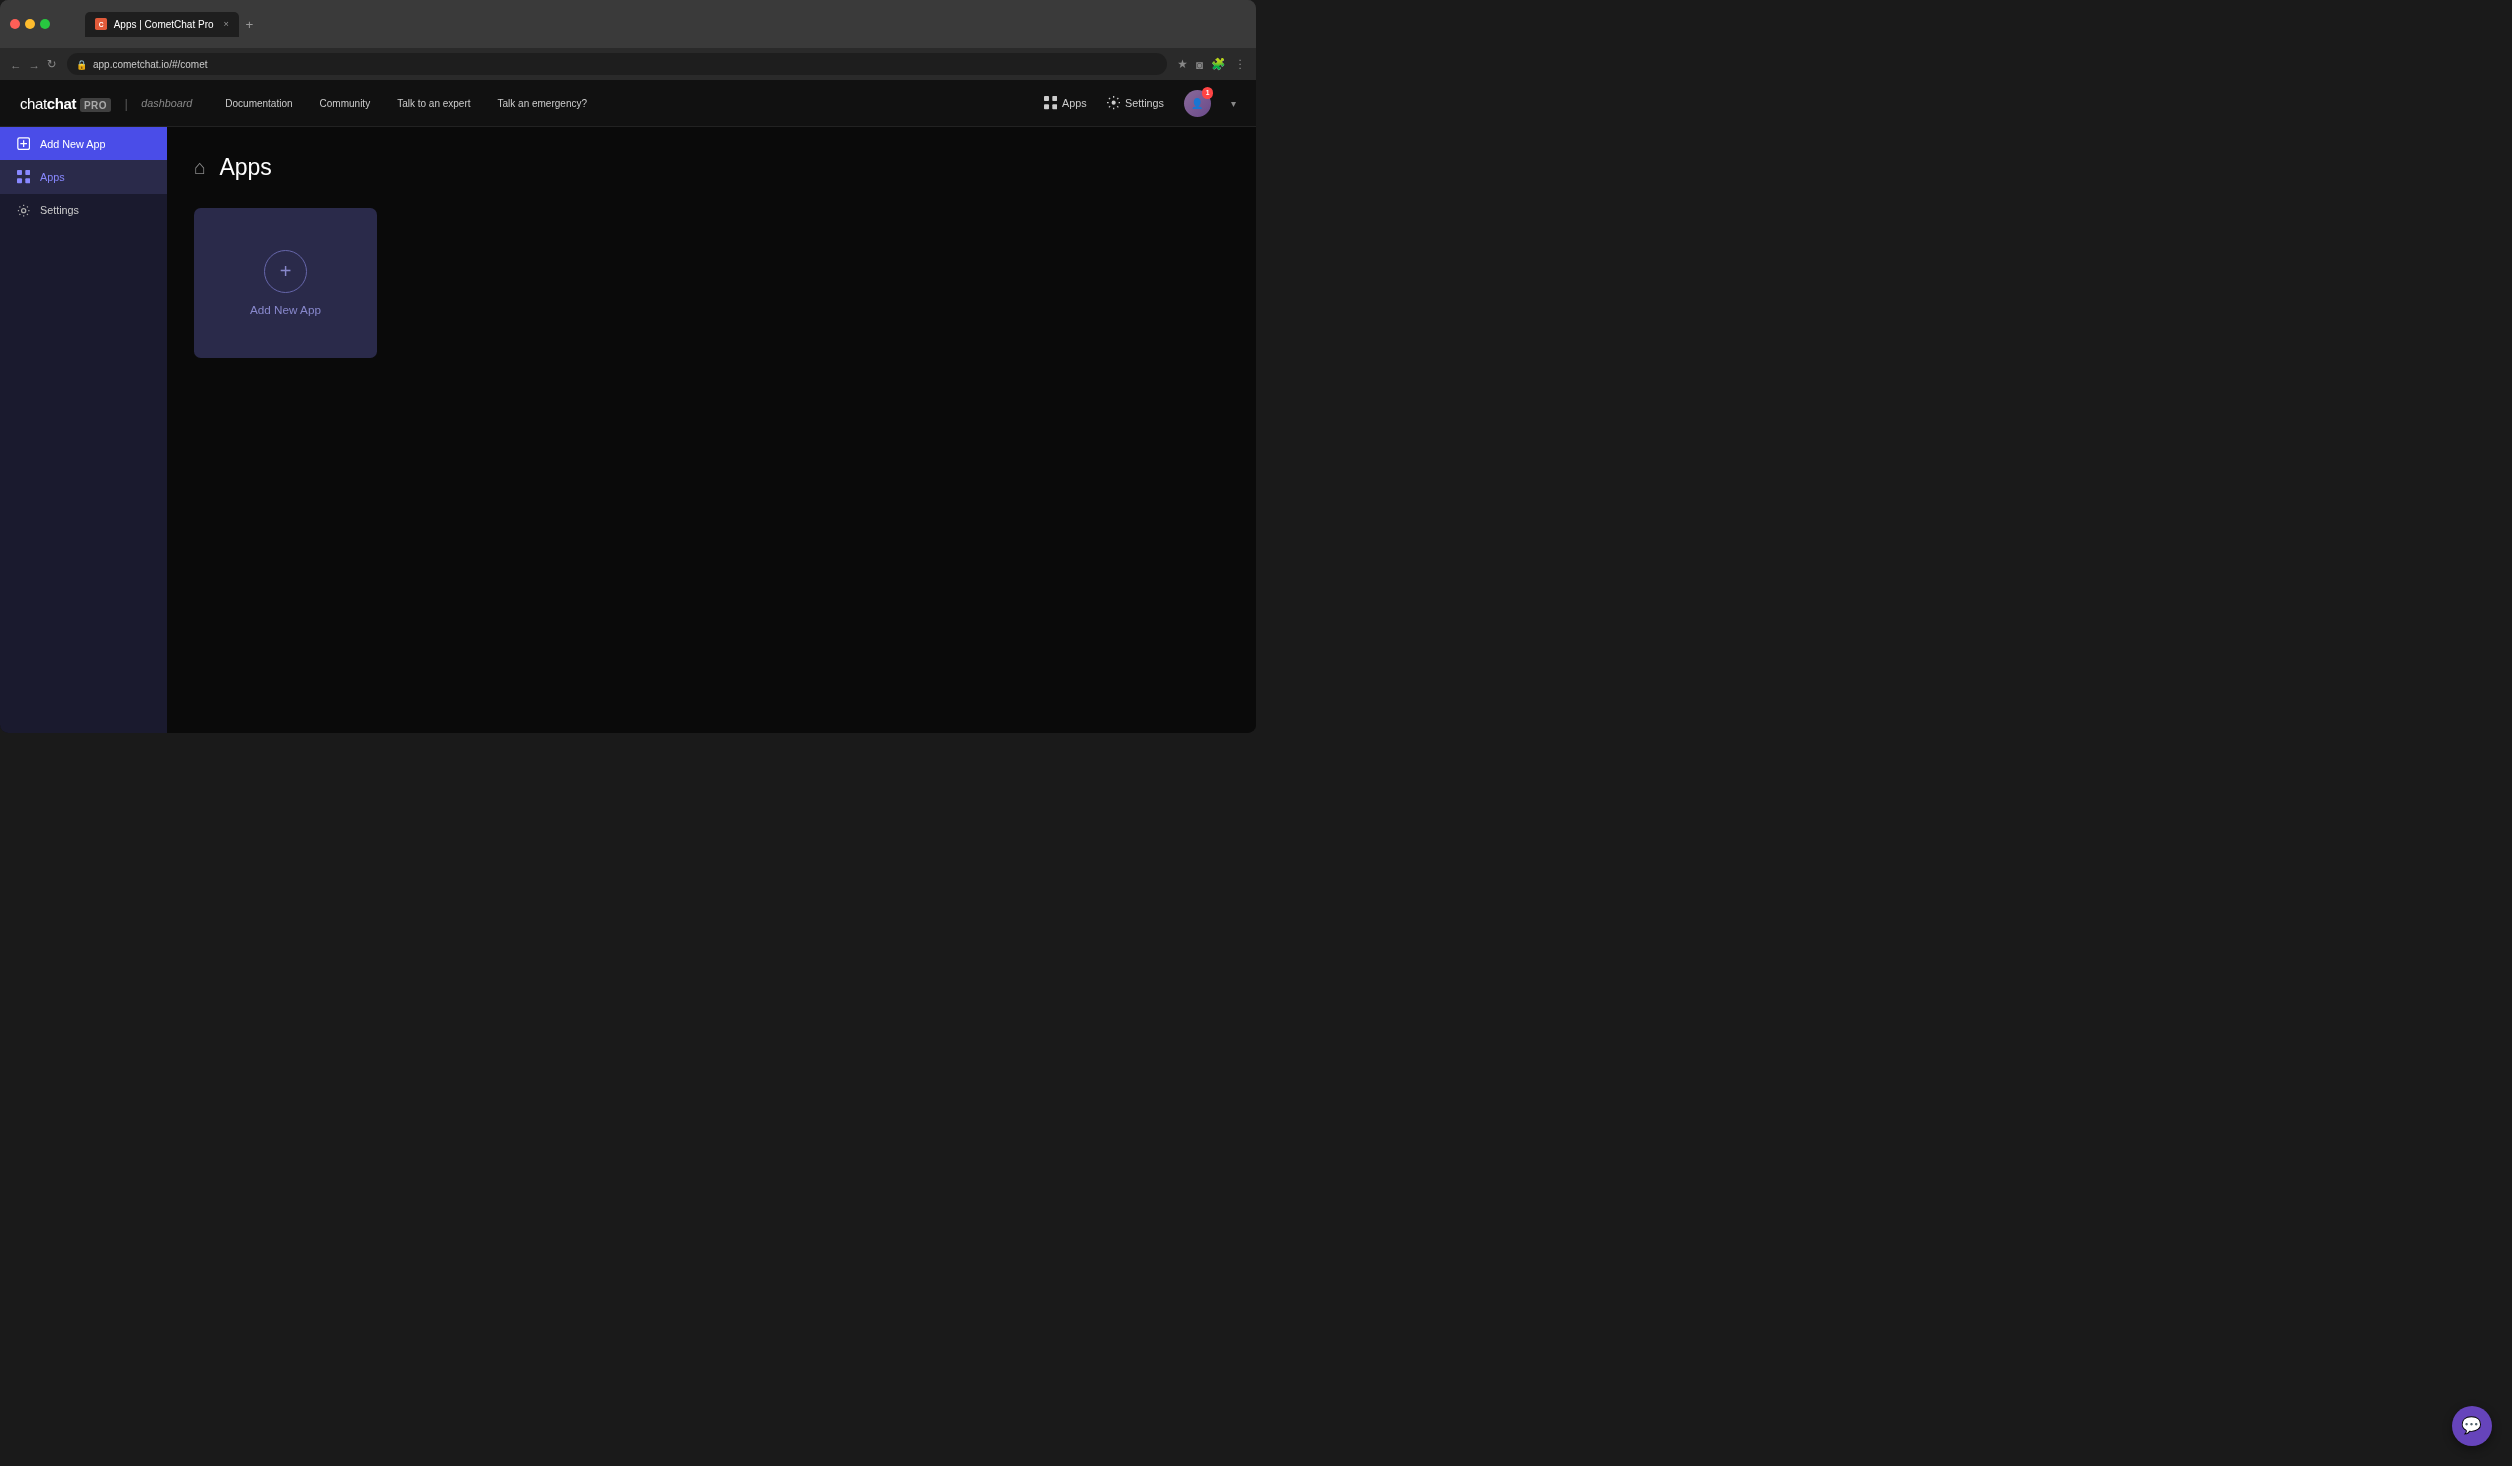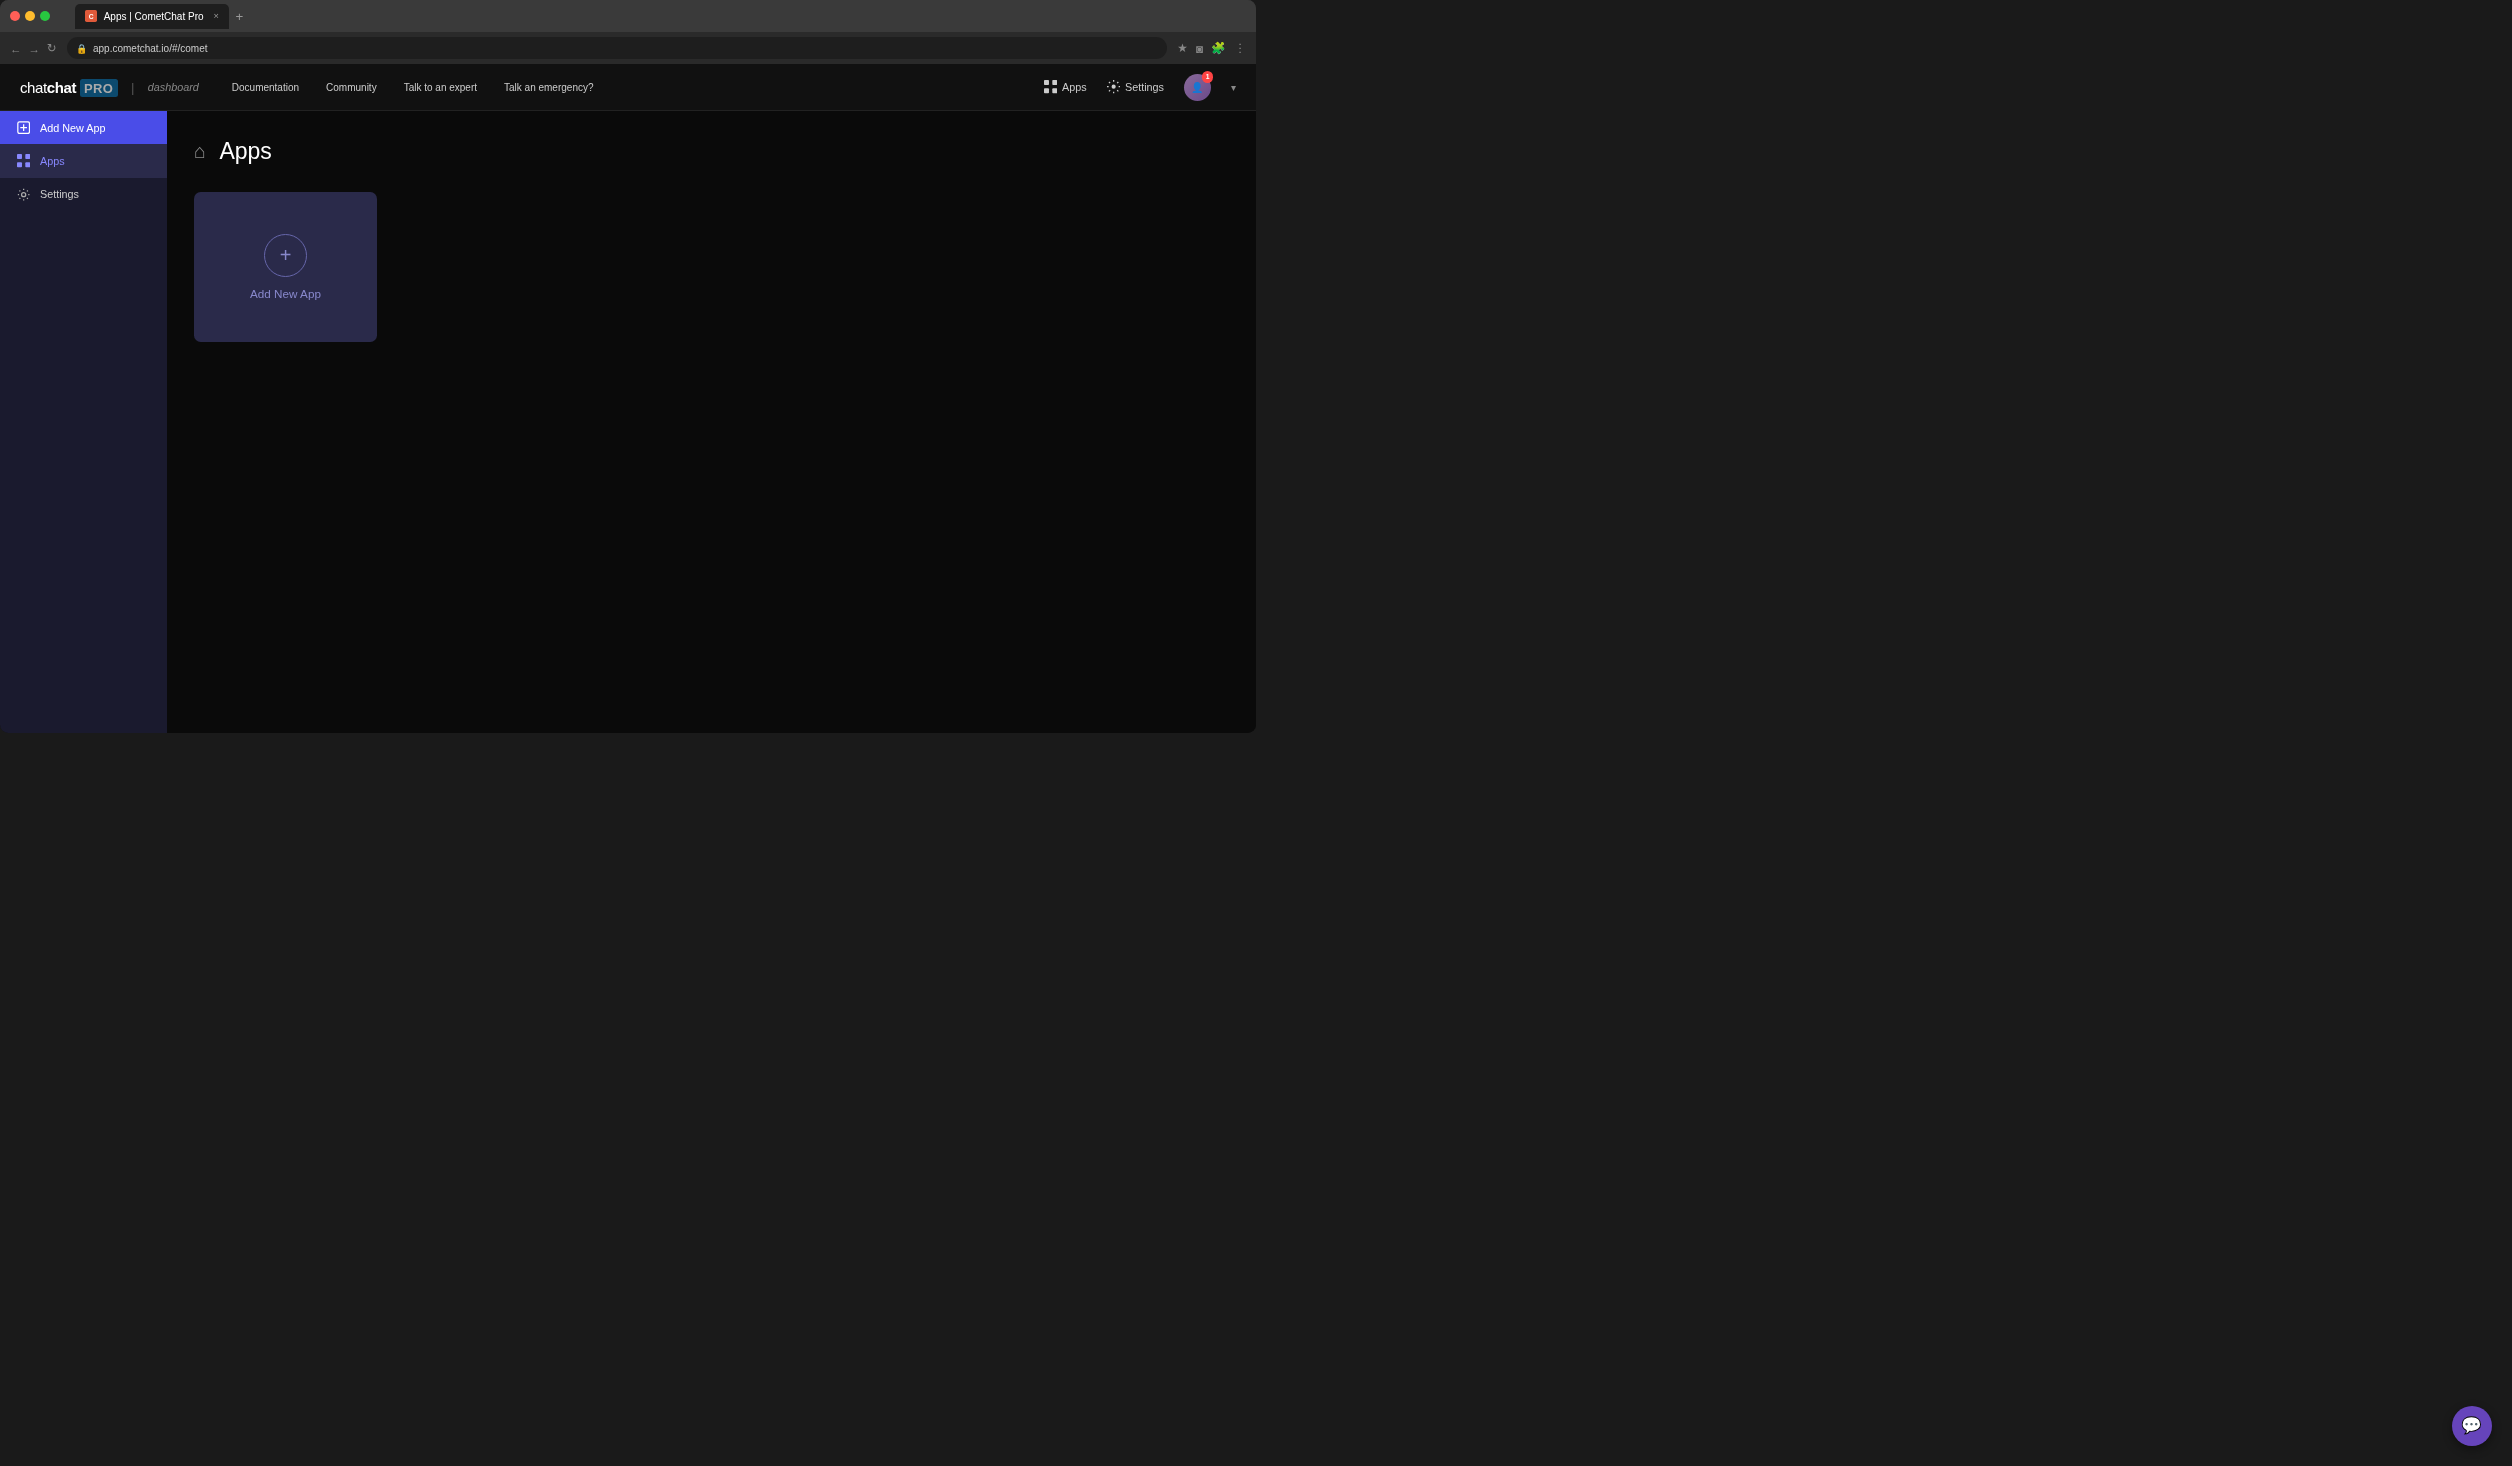--- a/index.html
+++ b/index.html
@@ -17,25 +17,25 @@
       border-radius: 8.3px;
       width: 100%;
       height: 100%;
       display: flex;
       flex-direction: column;
       overflow: hidden;
     }
 
     .browser-titlebar {
       background: #3a3a3a;
-      height: 32px;
+      height: 48px;
       display: flex;
       align-items: center;
       padding: 0 10px;
-      gap: 12px;
+      gap: 22px;
       flex-shrink: 0;
     }
 
     .traffic-lights {
       display: flex;
       gap: 5px;
     }
 
     .traffic-light {
       width: 10px;
@@ -180,23 +180,23 @@
       color: #fff;
       font-weight: 400;
       letter-spacing: -0.4px;
     }
 
     .logo-text span.bold {
       font-weight: 700;
     }
 
     .pro-badge {
-      background: #0c4a6e;
+      background: #404040;
       color: #aaa;
-      font-size: 13px;
+      font-size: 10px;
       padding: 1.7px 4.2px;
       border-radius: 2.5px;
       font-weight: 600;
       letter-spacing: 0.4px;
     }
 
     .logo-divider {
       color: #555;
       margin: 0 6.7px;
     }

